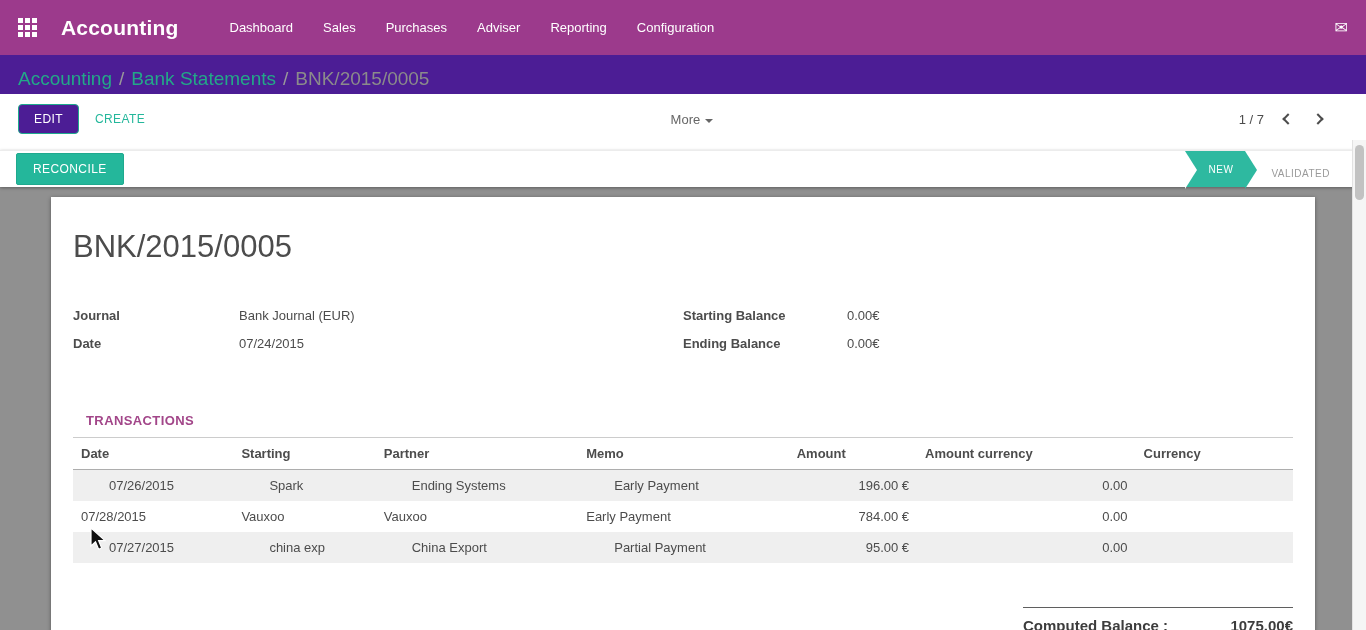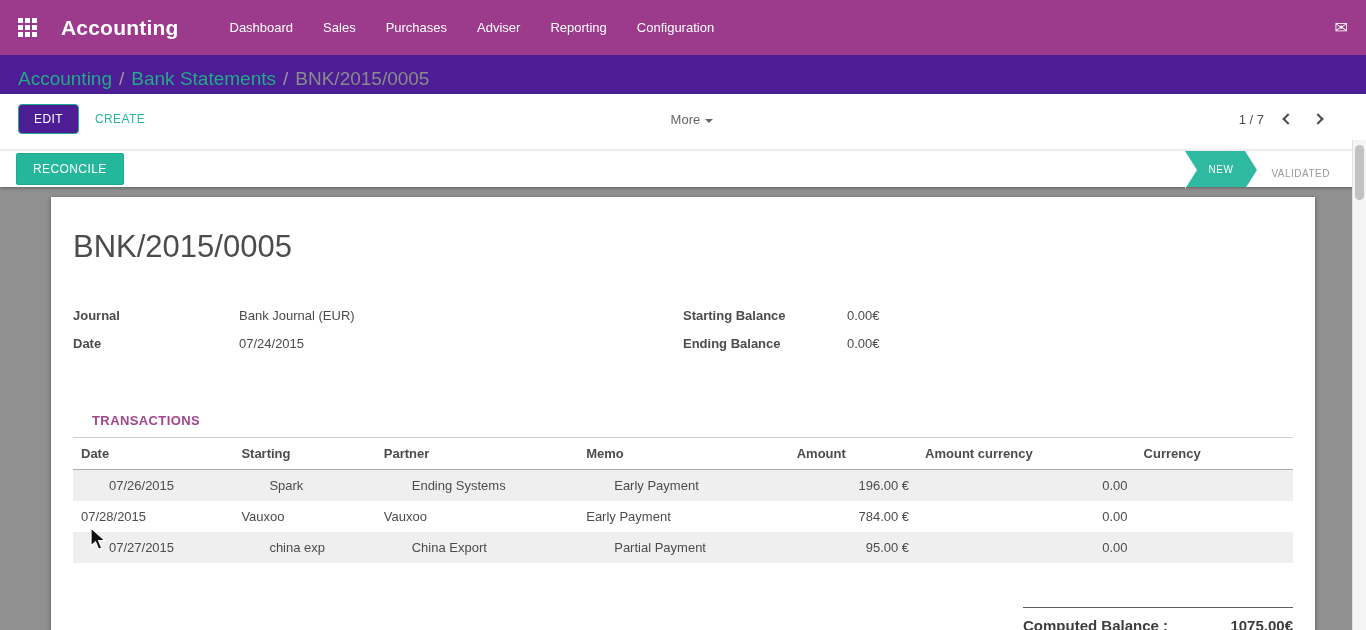--- a/index.html
+++ b/index.html
@@ -72,21 +72,21 @@
     box-shadow: 0 1px 4px rgba(0,0,0,.4); padding: 0 22px 30px;
   }
   .sheet-title { font-size: 31px; font-weight: 400; color: #4c4c4c; padding-top: 32px; }
   .fields { display: flex; margin-top: 42px; font-size: 13px; }
   .fgroup { width: 50%; }
   .frow { display: flex; margin-bottom: 10px; line-height: 18px; }
   .flabel { font-weight: bold; width: 166px; color: #4c4c4c; }
   .fgroup-right .flabel { width: 164px; }
   .fvalue { color: #4c4c4c; }
   .section-head { margin-top: 48px; border-bottom: 1px solid #cccccc; padding: 0 0 8px 13px; }
-  .section-title { color: #a24689; font-size: 13px; font-weight: bold; letter-spacing: .4px; margin-left: 6px; }
+  .section-title { color: #a24689; font-size: 13px; font-weight: bold; letter-spacing: .4px; }
   table.lines { width: 100%; border-collapse: collapse; table-layout: fixed; font-size: 13px; color: #4c4c4c; }
   table.lines th { text-align: left; font-weight: bold; padding: 8px; border-bottom: 1px solid #adadad; }
   table.lines td { padding: 8px; overflow: hidden; white-space: nowrap; }
   tr.striped td { background: #efefef; padding-left: 36px; }
   .num { text-align: right; }
   .balance-wrap { display: flex; justify-content: flex-end; margin-top: 44px; }
   .balance-box {
     width: 270px; border-top: 1px solid #5f5f5f; padding-top: 9px;
     display: flex; justify-content: space-between; font-size: 15px; font-weight: bold; color: #3d3d3d;
   }

